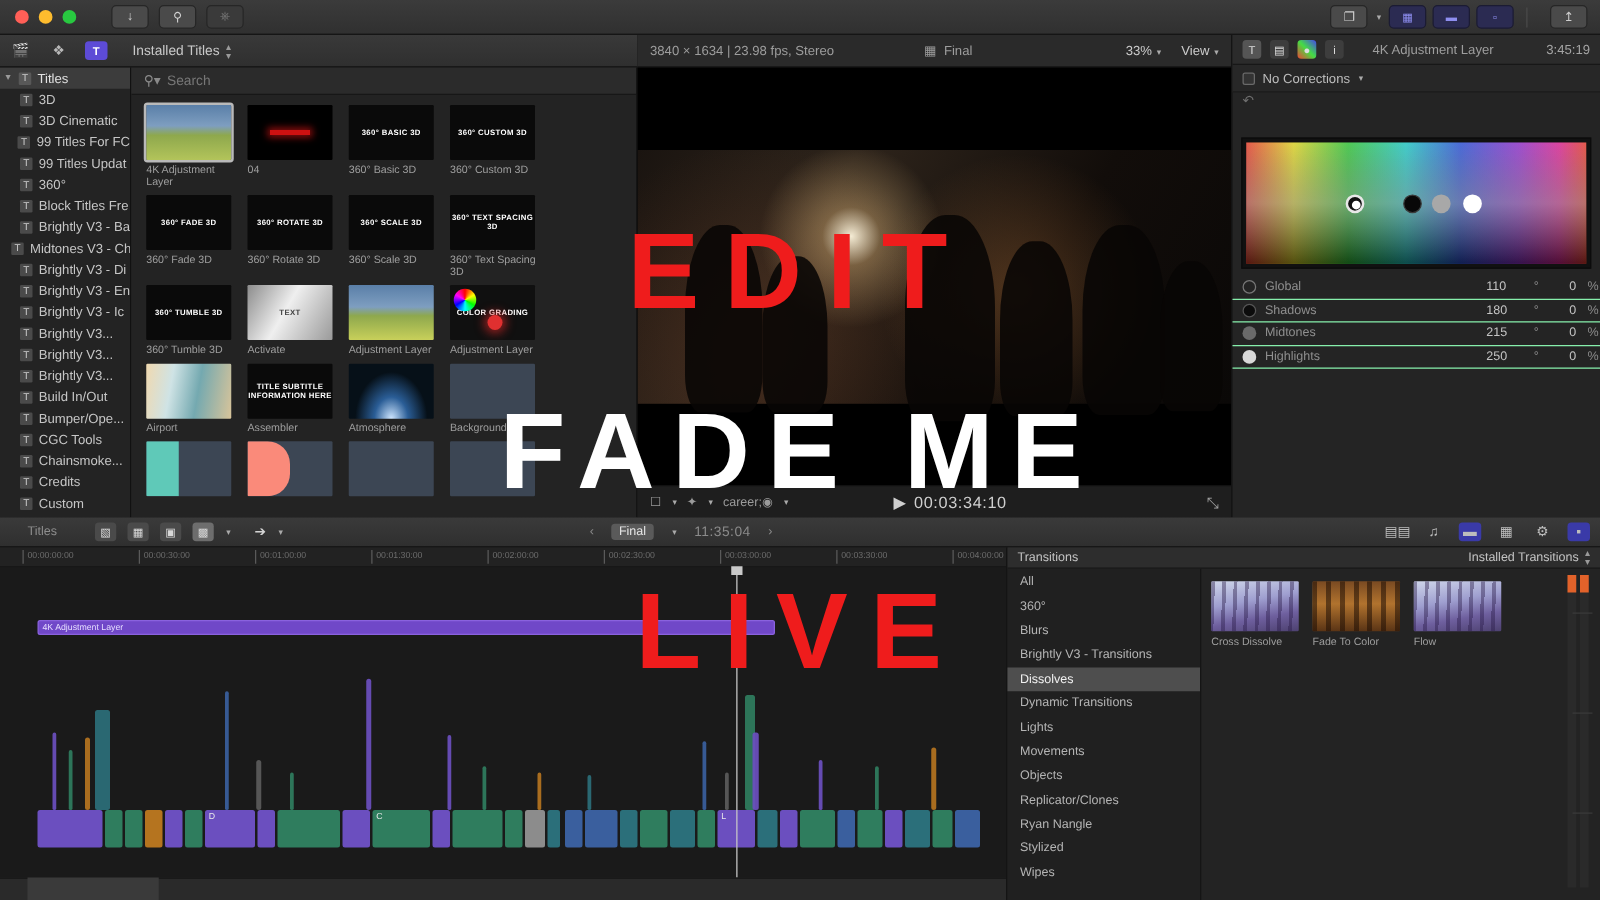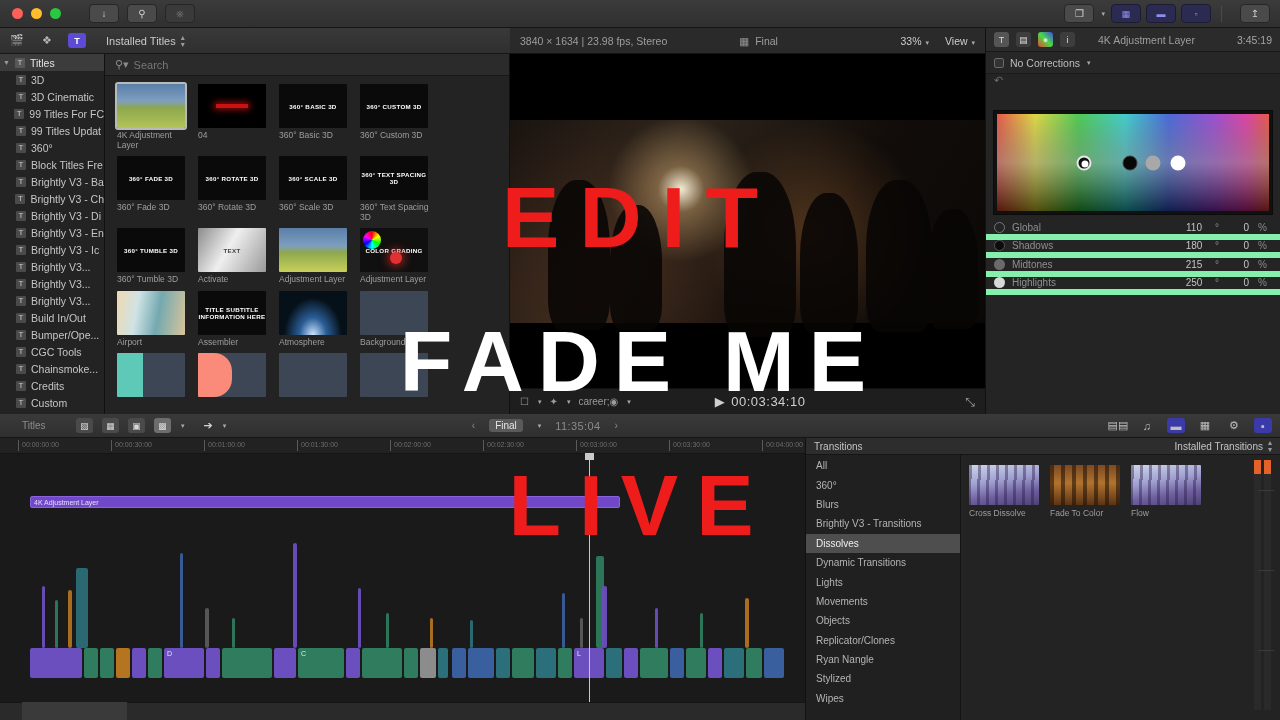--- a/index.html
+++ b/index.html
@@ -214,30 +214,30 @@
   .puck.global{ background:#111; border:2px solid #e8e8e8; }
   .puck.global::after{
     content:""; position:absolute; left:3px; top:3px; width:7px; height:7px;
     border-radius:50%; background:#fff;
   }
   .puck.shadow{ background:#080808; border:1px solid #3a3a3a; }
   .puck.mid{ background:#a8a8a8; }
   .puck.high{ background:#fff; }
   .rows{ position:absolute; left:0; top:193px; width:295px; }
   .row{
-    height:18.5px; display:flex; align-items:center; padding:0 14px 0 8px;
-    border-bottom:6px solid #86efac; font-size:10px; color:#8f8f8f;
+    height:18.5px; display:flex; align-items:center; padding:0 2px 0 8px;
+    border-bottom:1px solid #86efac; font-size:10px; color:#8f8f8f;
   }
   .row .sw{ width:11px; height:11px; border-radius:50%; margin-right:7px; }
   .sw.g{ background:transparent; border:1.5px solid #777; }
   .sw.s{ background:#0c0c0c; border:1px solid #555; }
   .sw.m{ background:#6a6a6a; }
   .sw.h{ background:#d8d8d8; }
   .row .lab{ flex:1; }
-  .row .v1{ width:34px; text-align:center; color:#c4c4c4; }
+  .row .v1{ width:34px; text-align:left; color:#c4c4c4; }
   .row .u1{ width:16px; text-align:left; color:#8a8a8a; padding-left:4px; }
   .row .v2{ width:22px; text-align:right; color:#c4c4c4; }
   .row .u2{ width:18px; text-align:right; color:#8a8a8a; }
 
   
   .tl-bar{
     position:absolute; left:0; top:414px; width:1280px; height:24px;
     background:linear-gradient(#3a3a3a,#2f2f2f); border-bottom:1px solid #151515;
     display:flex; align-items:center; padding:0 8px;
   }
@@ -414,21 +414,21 @@
           <span>Block Titles Fre</span>
         </div>
         <div class="side-row">
           <span class="disc"></span>
           <span class="tile">T</span>
           <span>Brightly V3 - Ba</span>
         </div>
         <div class="side-row">
           <span class="disc"></span>
           <span class="tile">T</span>
-          <span>Brightly V3 - Ch</span>
+          <span>Midtones V3 - Ch</span>
         </div>
         <div class="side-row">
           <span class="disc"></span>
           <span class="tile">T</span>
           <span>Brightly V3 - Di</span>
         </div>
         <div class="side-row">
           <span class="disc"></span>
           <span class="tile">T</span>
           <span>Brightly V3 - En</span>

